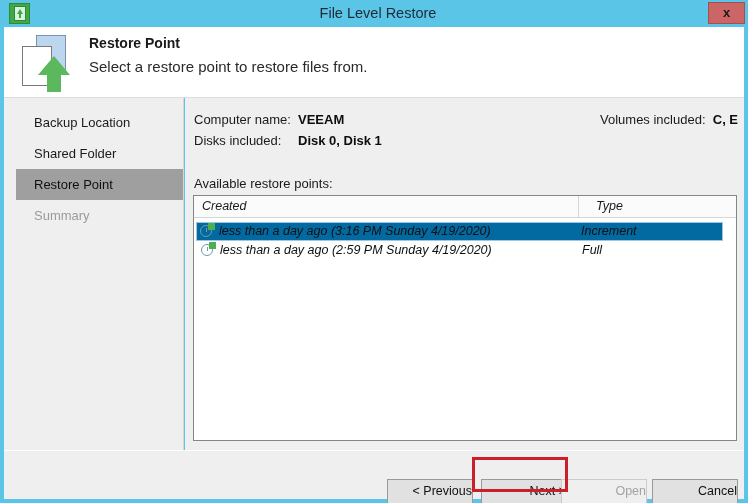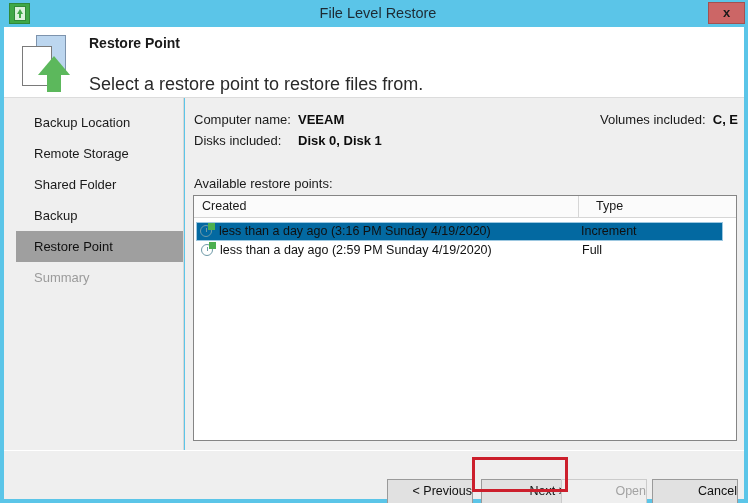--- a/index.html
+++ b/index.html
@@ -131,23 +131,22 @@
   .banner-title {
     position: absolute;
     left: 85px; top: 8px;
     font-size: 14px;
     font-weight: bold;
     color: #1a1a1a;
   }
   .banner-sub {
     position: absolute;
     left: 85px; top: 31px;
-    font-size: 18px;
+    font-size: 15px;
     color: #2a2a2a;
-    margin-top: 16px;
   }
 
   
   .sidebar {
     position: absolute;
     left: 4px; top: 98px;
     width: 180px;
     height: 352px;
     background: #efefef;
     border-right: 1px solid #d7d7d7;
@@ -201,20 +200,21 @@
   
   .listbox {
     position: absolute;
     left: 8px; top: 97px;
     width: 544px;
     height: 246px;
     background: #ffffff;
     border: 1px solid #858585;
     box-sizing: border-box;
     overflow: hidden;
+    font-style: italic;
   }
   .list-head {
     position: relative;
     height: 22px;
     background: #fbfbfb;
     border-bottom: 1px solid #d6d6d6;
     box-sizing: border-box;
   }
   .col-created {
     position: absolute;
@@ -365,23 +365,21 @@
       <div class="doc-front"></div>
       <div class="up-arrow-head"></div>
       <div class="up-arrow-stem"></div>
     </div>
     <div class="banner-title">Restore Point</div>
     <div class="banner-sub">Select a restore point to restore files from.</div>
   </div>
 
   <div class="sidebar">
     <div class="nav-item first">Backup Location</div>
-    <div class="nav-item">Remote Storage</div>
     <div class="nav-item">Shared Folder</div>
-    <div class="nav-item">Backup</div>
     <div class="nav-item selected">Restore Point</div>
     <div class="nav-item disabled">Summary</div>
   </div>
 
   <div class="content">
 
     <div class="info-row r1">
       <span class="info-label info-label-w">Computer name:</span><span class="info-value">VEEAM</span>
     </div>
     <div class="info-row vol">

